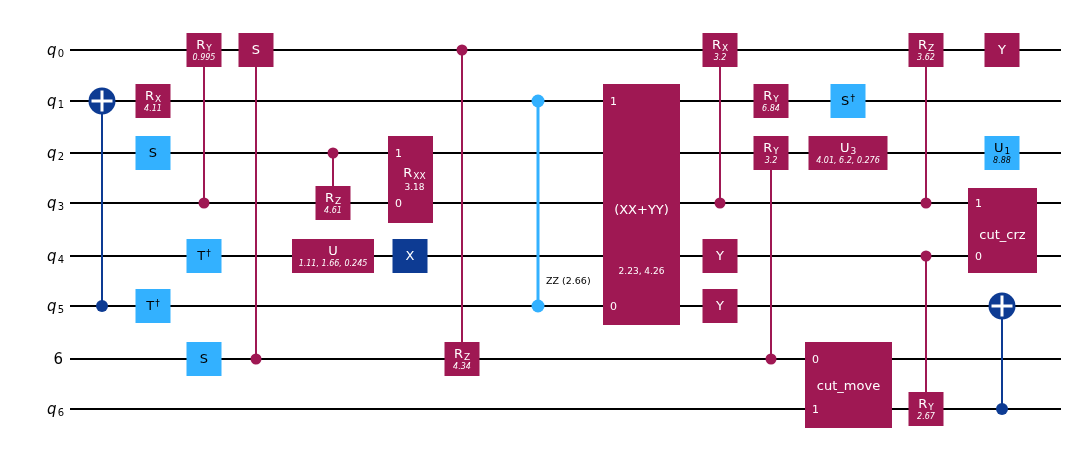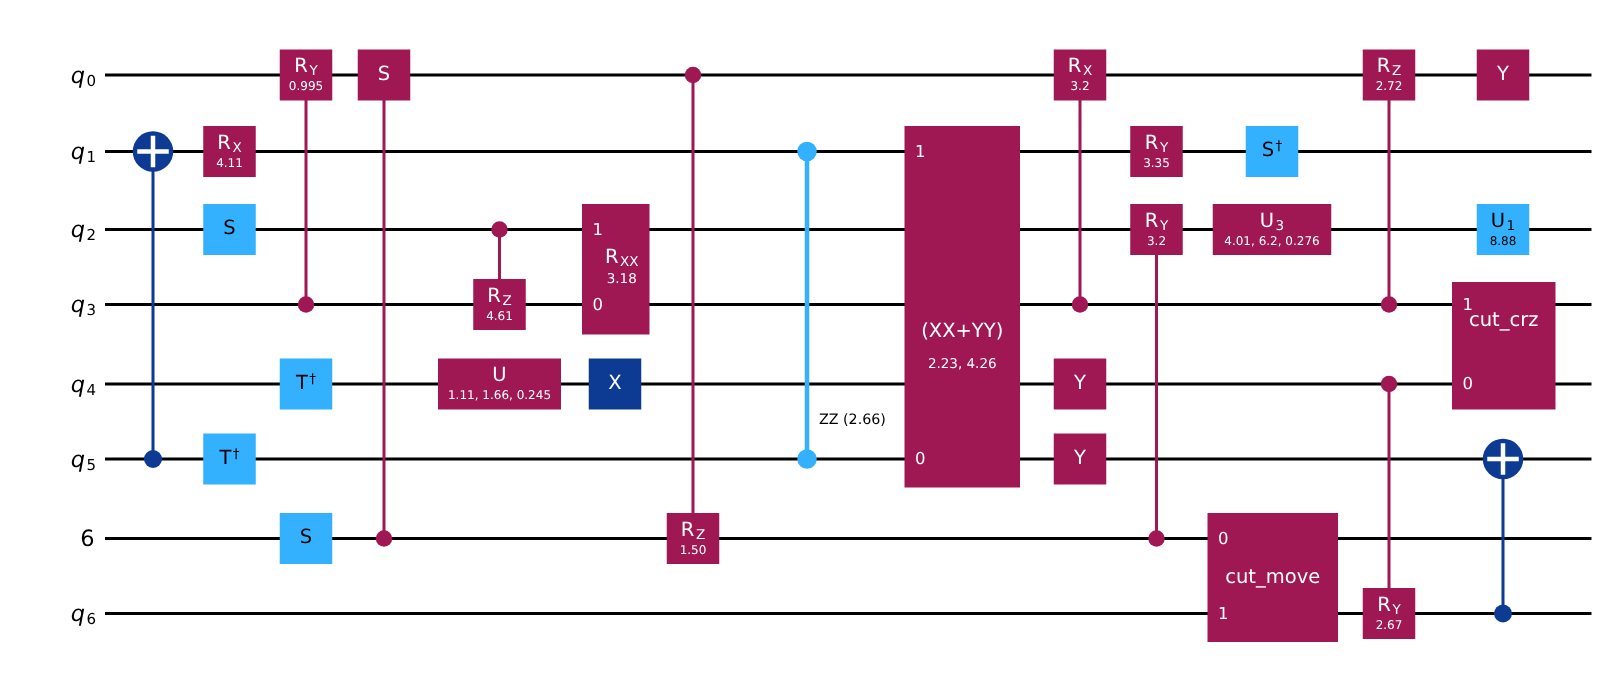--- a/index.html
+++ b/index.html
@@ -33,21 +33,21 @@
   .g{position:absolute;transform:translate(-50%,-50%);display:flex;flex-direction:column;
     align-items:center;justify-content:center;z-index:4;color:#fff;background:#9F1853;
     width:35px;height:34px;}
   .g.cyan{background:#33B1FF;color:#000;}
   .g.navy{background:#0D3B93;}
   .g.w82{width:82px;}
   .g.w79{width:79px;}
   .lbl{display:flex;align-items:baseline;font-size:13px;line-height:1.1;}
   .sb{font-size:9px;transform:translateY(2px);margin-left:1px;}
   .sp{font-size:9px;transform:translateY(-4px);margin-left:1px;}
-  .prm{font-size:8px;line-height:1.2;white-space:nowrap;margin-top:1px;}
+  .prm{font-size:8px;line-height:1.2;white-space:nowrap;margin-top:1px;font-style:italic;}
   
   .mq{position:absolute;background:#9F1853;color:#fff;z-index:4;}
   .idx{position:absolute;left:7px;font-size:11px;transform:translateY(-50%);line-height:1;}
   .mname{position:absolute;left:0;right:0;transform:translateY(-50%);
     display:flex;justify-content:center;align-items:baseline;font-size:13px;line-height:1;}
   .mprm{position:absolute;left:0;right:0;text-align:center;font-size:9px;
     transform:translateY(-50%);line-height:1;white-space:nowrap;}
   
   .zzl{position:absolute;font-size:9.5px;color:#000;transform:translateY(-50%);z-index:5;
     white-space:nowrap;}
@@ -182,34 +182,34 @@
       </div>
   </div>
 
   <div class="vl" style="left:462px;top:50px;height:309px"></div>
   <div class="dot" style="left:462px;top:50px"></div>
   <div class="g" style="left:462px;top:359px">
     <div class="lbl">
         <span>R</span>
         <span class="sb">Z</span>
       </div>
-    <div class="prm">1.50</div>
+    <div class="prm">4.34</div>
   </div>
 
   <div class="vl cyanl" style="left:538px;top:101px;height:205px"></div>
   <div class="dot cyand" style="left:538px;top:101px"></div>
   <div class="dot cyand" style="left:538px;top:306px"></div>
   <div class="zzl" style="left:546px;top:280px">ZZ (2.66)</div>
 
   <div class="mq" style="left:603px;top:84px;width:77px;height:241px">
     <div class="idx" style="top:17px">1</div>
-    <div class="mname" style="top:137px">
+    <div class="mname" style="top:125px">
         <span>(XX+YY)</span>
       </div>
-    <div class="mprm" style="top:160px">2.23, 4.26</div>
+    <div class="mprm" style="top:187px">2.23, 4.26</div>
     <div class="idx" style="top:222px">0</div>
   </div>
 
   <div class="vl" style="left:720px;top:50px;height:153px"></div>
   <div class="dot" style="left:720px;top:203px"></div>
   <div class="g" style="left:720px;top:50px">
     <div class="lbl">
         <span>R</span>
         <span class="sb">X</span>
       </div>
@@ -226,21 +226,21 @@
       </div>
   </div>
 
   <div class="vl" style="left:771px;top:153px;height:206px"></div>
   <div class="dot" style="left:771px;top:359px"></div>
   <div class="g" style="left:771px;top:101px">
     <div class="lbl">
         <span>R</span>
         <span class="sb">Y</span>
       </div>
-    <div class="prm">3.35</div>
+    <div class="prm">6.84</div>
   </div>
   <div class="g" style="left:771px;top:153px">
     <div class="lbl">
         <span>R</span>
         <span class="sb">Y</span>
       </div>
     <div class="prm">3.2</div>
   </div>
 
   <div class="g cyan" style="left:848px;top:101px">
@@ -264,21 +264,21 @@
     <div class="idx" style="top:67px">1</div>
   </div>
 
   <div class="vl" style="left:926px;top:50px;height:153px"></div>
   <div class="dot" style="left:926px;top:203px"></div>
   <div class="g" style="left:926px;top:50px">
     <div class="lbl">
         <span>R</span>
         <span class="sb">Z</span>
       </div>
-    <div class="prm">2.72</div>
+    <div class="prm">3.62</div>
   </div>
   <div class="vl" style="left:926px;top:256px;height:153px"></div>
   <div class="dot" style="left:926px;top:256px"></div>
   <div class="g" style="left:926px;top:409px">
     <div class="lbl">
         <span>R</span>
         <span class="sb">Y</span>
       </div>
     <div class="prm">2.67</div>
   </div>
@@ -290,21 +290,21 @@
   </div>
   <div class="g cyan" style="left:1002px;top:153px">
     <div class="lbl">
         <span>U</span>
         <span class="sb">1</span>
       </div>
     <div class="prm">8.88</div>
   </div>
   <div class="mq" style="left:968px;top:188px;width:69px;height:85px">
     <div class="idx" style="top:15px">1</div>
-    <div class="mname" style="top:26px">
+    <div class="mname" style="top:46px">
         <span>cut_crz</span>
       </div>
     <div class="idx" style="top:68px">0</div>
   </div>
   <div class="vl navy" style="left:1002px;top:306px;height:103px"></div>
   <div class="oplus" style="left:1002px;top:306px"></div>
   <div class="dot navy" style="left:1002px;top:409px"></div>
 
 </div>
 

